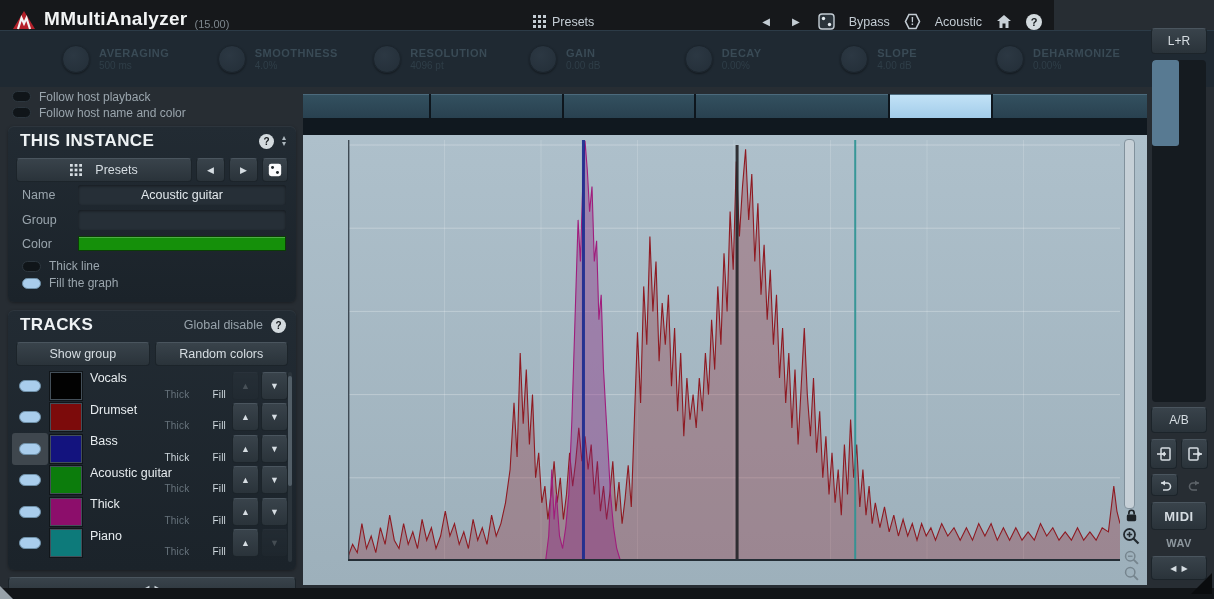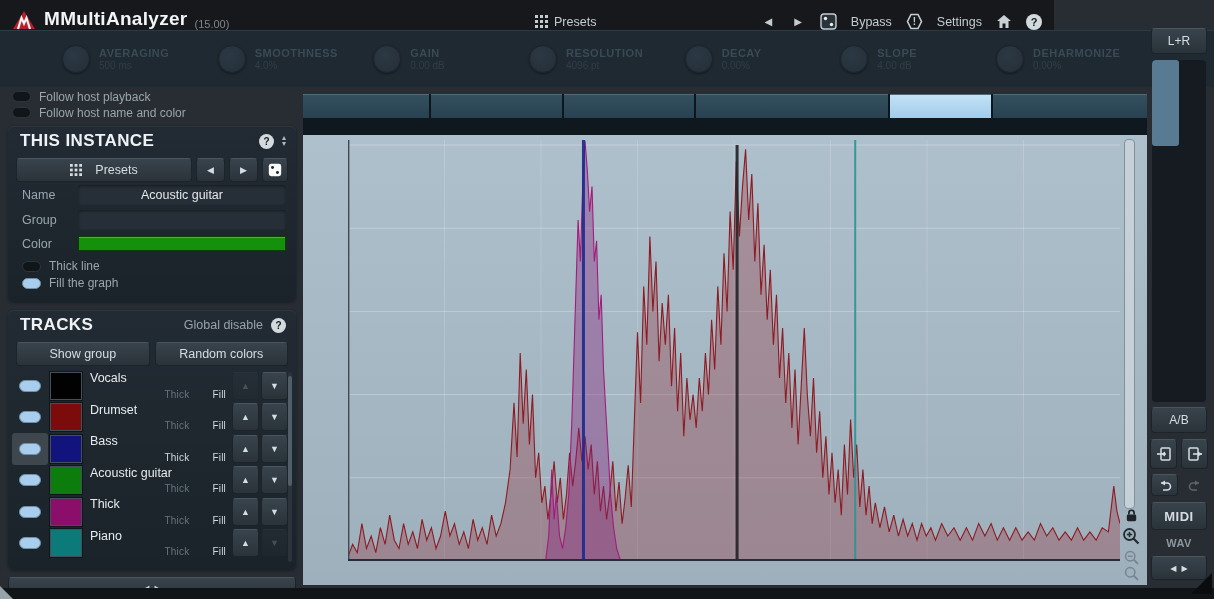--- a/index.html
+++ b/index.html
@@ -147,21 +147,21 @@
       <svg width="17" height="17" viewBox="0 0 17 17">
         <rect x="1" y="1" width="15" height="15" rx="3" fill="#2a333a" stroke="#c3ccd3" stroke-width="1.4"></rect>
         <circle cx="5.5" cy="5.5" r="1.7" fill="#e8eef2"></circle>
           <circle cx="11.5" cy="11.5" r="1.7" fill="#e8eef2"></circle>
       </svg>
       <span class="tb-btn">Bypass</span>
       <svg width="17" height="17" viewBox="0 0 17 17">
         <polygon points="5,1.5 12,1.5 15.5,8.5 12,15.5 5,15.5 1.5,8.5" fill="none" stroke="#c3ccd3" stroke-width="1.6"></polygon>
         <text x="8.5" y="12" text-anchor="middle" font-size="10" font-weight="bold" fill="#c3ccd3">!</text>
       </svg>
-      <span class="tb-btn">Settings</span>
+      <span class="tb-btn">Acoustic</span>
       <svg width="16" height="15" viewBox="0 0 16 15">
         <path d="M8 1 L15 7 H12.5 V14 H9.5 V9.5 H6.5 V14 H3.5 V7 H1 Z" fill="#c9d1d7"></path>
       </svg>
       <span class="helpdot">?</span>
     </div>
   </header>
 
   <div class="knobstrip">
     <div id="knob-row">
         <div class="knob">
@@ -174,29 +174,29 @@
         <div class="knob">
       <div class="knob-circle"></div>
       <div>
         <div class="knob-label">SMOOTHNESS</div>
         <div class="knob-value">4.0%</div>
       </div>
     </div>
         <div class="knob">
       <div class="knob-circle"></div>
       <div>
+        <div class="knob-label">RESOLUTION</div>
+        <div class="knob-value">4096 pt</div>
+      </div>
+    </div>
+        <div class="knob">
+      <div class="knob-circle"></div>
+      <div>
         <div class="knob-label">GAIN</div>
         <div class="knob-value">0.00 dB</div>
-      </div>
-    </div>
-        <div class="knob">
-      <div class="knob-circle"></div>
-      <div>
-        <div class="knob-label">RESOLUTION</div>
-        <div class="knob-value">4096 pt</div>
       </div>
     </div>
         <div class="knob">
       <div class="knob-circle"></div>
       <div>
         <div class="knob-label">DECAY</div>
         <div class="knob-value">0.00%</div>
       </div>
     </div>
         <div class="knob">

